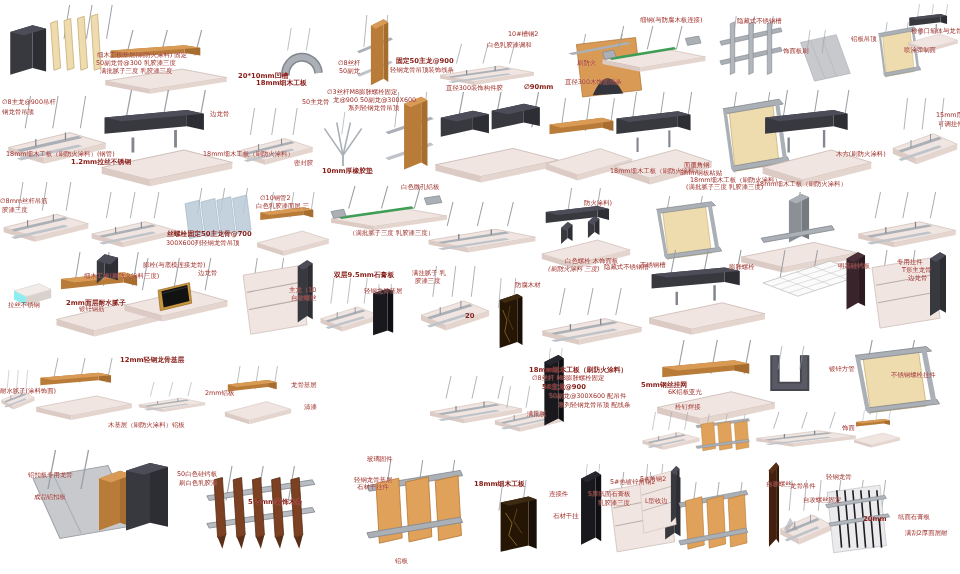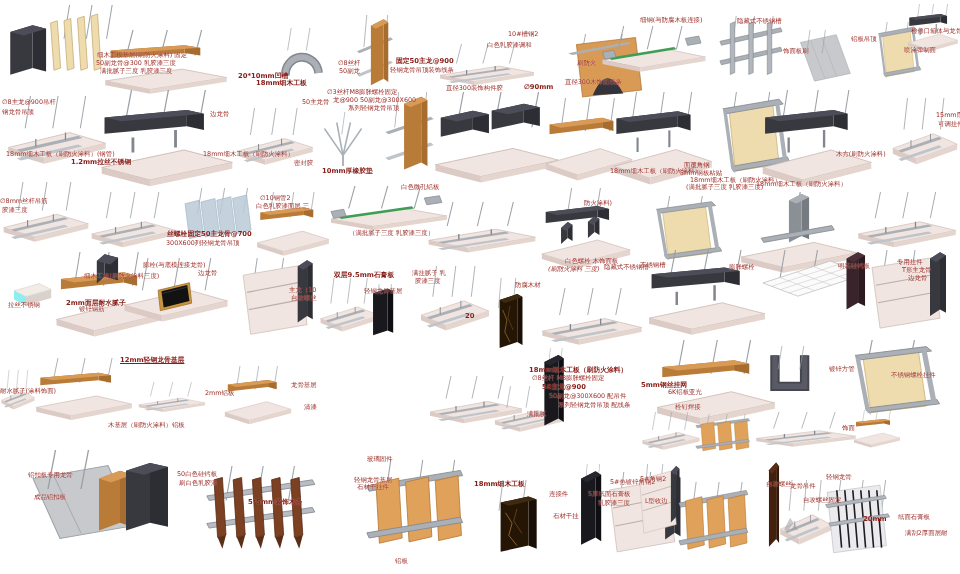--- a/index.html
+++ b/index.html
@@ -976,21 +976,21 @@
       <span class="ann" style="left: 548px; top: 266px; font-style: italic;">(刷防火涂料 三度)</span>
       <span class="ann" style="left: 515px; top: 282px;">防腐木材</span>
       <span class="ann" style="left: 604px; top: 264px;">隐藏式不锈钢槽</span>
       <span class="ann b" style="left: 465px; top: 313px;">20</span>
       <span class="ann" style="left: 729px; top: 264px;">膨胀螺栓</span>
       <span class="ann" style="left: 640px; top: 262px;">不锈钢槽</span>
       <span class="ann" style="left: 798px; top: 263px; padding-left: 40px;">明装硅钙板</span>
       <span class="ann" style="left: 897px; top: 259px;">专用挂件</span>
       <span class="ann" style="left: 902px; top: 267px;">T形主龙骨</span>
       <span class="ann" style="left: 908px; top: 275px;">边龙骨</span>
-      <span class="ann b" style="left: 120px; top: 357px; text-decoration: underline;">12mm轻钢龙骨基层</span>
+      <span class="ann b" style="left: 120px; top: 357px;">12mm轻钢龙骨基层</span>
       <span class="ann" style="left: 0px; top: 388px;">耐水腻子(涂料饰面)</span>
       <span class="ann" style="left: 108px; top: 422px;">木基层（刷防火涂料）铝板</span>
       <span class="ann" style="left: 205px; top: 390px;">2mm铝板</span>
       <span class="ann" style="left: 291px; top: 382px;">龙骨基层</span>
       <span class="ann" style="left: 304px; top: 404px;">清漆</span>
       <span class="ann b" style="left: 529px; top: 367px;">18mm细木工板（刷防火涂料）</span>
       <span class="ann" style="left: 532px; top: 375px;">∅8丝杆 M8膨胀螺栓固定</span>
       <span class="ann b" style="left: 542px; top: 384px;">50主龙@900</span>
       <span class="ann" style="left: 549px; top: 393px;">50副龙@300X600 配吊件</span>
       <span class="ann" style="left: 558px; top: 402px;">系列轻钢龙骨吊顶 配线条</span>

